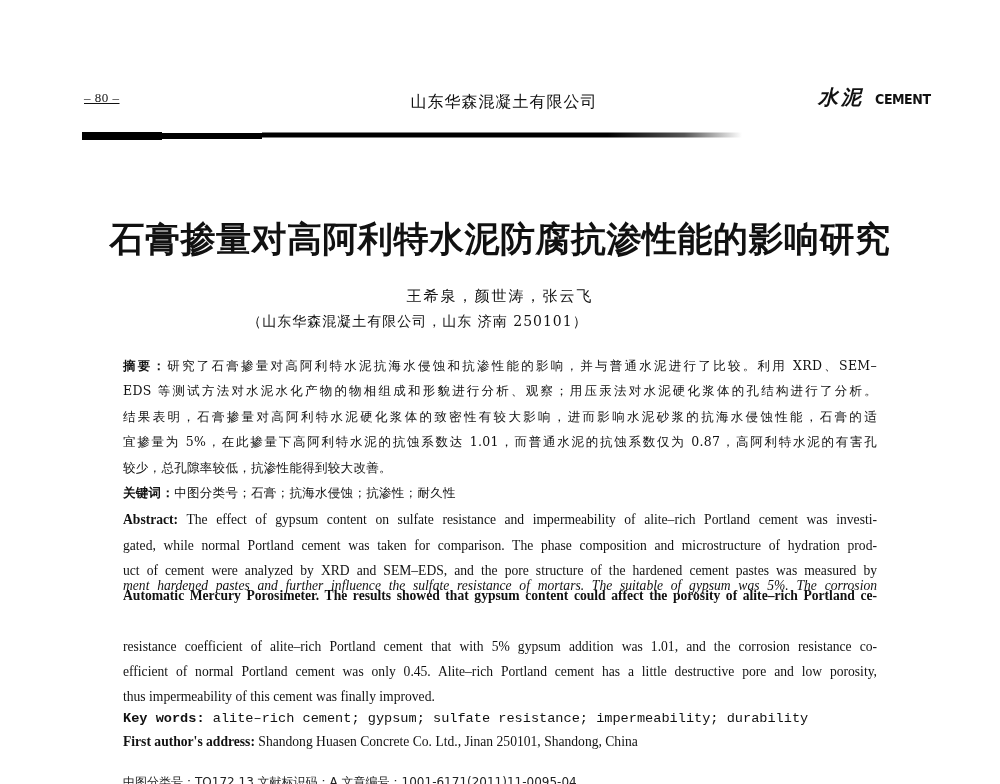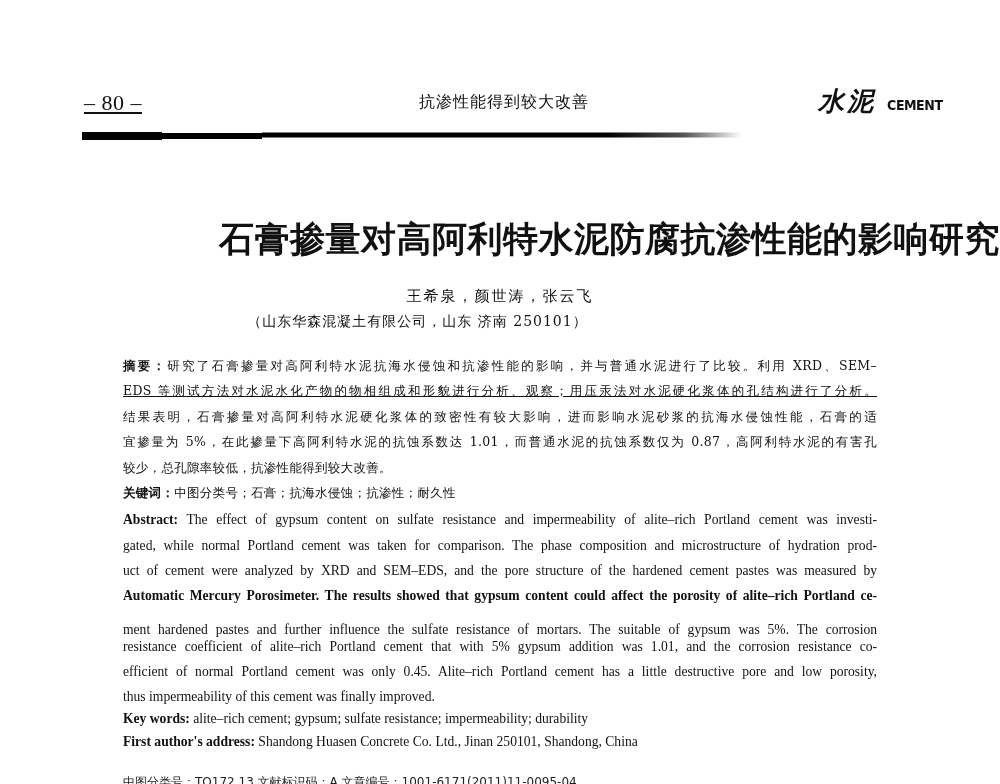--- a/index.html
+++ b/index.html
@@ -1,44 +1,44 @@
 <!DOCTYPE html>
 <html><head>
 <meta charset="utf-8">
 <style>
   html, body { margin:0; padding:0; }
   body {
     width:1000px; height:784px; background:#ffffff; position:relative; overflow:hidden;
     font-family: "DejaVu Serif", "Liberation Serif", serif; color:#111;
   }
   .abs { position:absolute; }
-  .page-num { left:84px; top:90px; font-family:"Liberation Serif", serif; font-size:22px; letter-spacing:0.5px;text-decoration:underline; }
+  .page-num { left:84px; top:90px; font-family:"Liberation Serif", serif; font-size:13px; letter-spacing:0.5px;text-decoration:underline; }
   .running-head { left:0; width:1000px; top:92px; text-align:center; font-size:16px; letter-spacing:1px; padding-left:8px; box-sizing:border-box; }
   .logo { left:818px; top:84px; display:flex; align-items:baseline; gap:8px; }
-  .logo-cn { font-size:26px; font-weight:bold; font-style:italic; font-family:"DejaVu Serif", serif; letter-spacing:3px; }
+  .logo-cn { font-size:20px; font-weight:bold; font-style:italic; font-family:"DejaVu Serif", serif; letter-spacing:3px; }
   .logo-en { font-family:"DejaVu Sans", sans-serif; font-weight:bold; font-size:14px; letter-spacing:-0.5px; transform:scaleX(0.9); }
   .rule { left:82px; top:131px; width:660px; height:9px; }
   .rule svg { display:block; }
 
-  .title { left:0; width:1000px; top:216px; text-align:right; font-family:"DejaVu Sans", sans-serif; font-weight:bold; font-size:35px; letter-spacing:0.5px; }
+  .title { left:0; width:1000px; top:216px; text-align:center; font-family:"DejaVu Sans", sans-serif; font-weight:bold; font-size:35px; letter-spacing:0.5px; }
   .authors { left:0; width:1000px; top:287px; text-align:center; font-size:15px; letter-spacing:2px; }
   .affil { left:0; width:835px; top:313px; text-align:center; font-size:14px; letter-spacing:1px; }
   .cn-line { position:absolute; left:123px; width:754px; font-size:12.5px; line-height:18px; white-space:nowrap; text-align:justify; text-align-last:justify; letter-spacing:0.3px; }
   .cn-line.last { text-align-last:left; }
   .lbl { font-family:"DejaVu Sans", sans-serif; font-weight:bold; font-style:normal; }
   .en-line { position:absolute; left:123px; width:754px; font-family:"Liberation Serif", serif; font-size:13.6px; line-height:18px; white-space:nowrap; text-align:justify; text-align-last:justify; }
   .en-line.last { text-align-last:left; }
   .en-lbl { font-weight:bold; }
   .footer-clip { left:123px; top:774px; font-family:"DejaVu Sans", sans-serif; font-size:12px; color:#222; white-space:nowrap; }
 </style>
 </head>
 <body>
 
 <div class="abs page-num">– 80 –</div>
-<div class="abs running-head">抗渗性能得到较大改善</div>
+<div class="abs running-head">山东华森混凝土有限公司</div>
 <div class="abs logo">
   <span class="logo-cn">水泥</span>
   <span class="logo-en">CEMENT</span>
 </div>
 <div class="abs rule">
   <svg width="660" height="9" viewBox="0 0 660 9">
     <defs>
       <linearGradient id="fade" x1="0" x2="1" y1="0" y2="0">
         <stop offset="0" stop-color="#000"></stop>
         <stop offset="0.72" stop-color="#000"></stop>
@@ -50,30 +50,30 @@
     <rect x="80" y="2" width="100" height="6" fill="#000"></rect>
     <rect x="180" y="1.5" width="480" height="5" fill="url(#fade)"></rect>
   </svg>
 </div>
 
 <div class="abs title">石膏掺量对高阿利特水泥防腐抗渗性能的影响研究</div>
 <div class="abs authors">王希泉，颜世涛，张云飞</div>
 <div class="abs affil">（山东华森混凝土有限公司，山东  济南    250101）</div>
 
 <div class="cn-line" style="top:357px;"><span class="lbl">摘要：</span><span>研究了石膏掺量对高阿利特水泥抗海水侵蚀和抗渗性能的影响，并与普通水泥进行了比较。利用 XRD、SEM–</span></div>
-<div class="cn-line" style="top:382px;text-decoration:underline;">EDS 等测试方法对水泥水化产物的物相组成和形貌进行分析、观察；用压汞法对水泥硬化浆体的孔结构进行了分析。</div>
+<div class="cn-line" style="top:382px;">EDS 等测试方法对水泥水化产物的物相组成和形貌进行分析、观察；用压汞法对水泥硬化浆体的孔结构进行了分析。</div>
 <div class="cn-line" style="top:408px;">结果表明，石膏掺量对高阿利特水泥硬化浆体的致密性有较大影响，进而影响水泥砂浆的抗海水侵蚀性能，石膏的适</div>
 <div class="cn-line" style="top:433px;">宜掺量为 5%，在此掺量下高阿利特水泥的抗蚀系数达 1.01，而普通水泥的抗蚀系数仅为 0.87，高阿利特水泥的有害孔</div>
 <div class="cn-line last" style="top:459px;">较少，总孔隙率较低，抗渗性能得到较大改善。</div>
 <div class="cn-line last" style="top:484px;"><span class="lbl">关键词：</span><span>中图分类号；石膏；抗海水侵蚀；抗渗性；耐久性</span></div>
 
 <div class="en-line" style="top:511px;"><span class="en-lbl">Abstract:</span><span> The effect of gypsum content on sulfate resistance and impermeability of alite–rich Portland cement was investi-</span></div>
 <div class="en-line" style="top:537px;">gated, while normal Portland cement was taken for comparison. The phase composition and microstructure of hydration prod-</div>
 <div class="en-line" style="top:562px;">uct of cement were analyzed by XRD and SEM–EDS, and the pore structure of the hardened cement pastes was measured by</div>
 <div class="en-line" style="top:587px;font-weight:bold;">Automatic Mercury Porosimeter. The results showed that gypsum content could affect the porosity of alite–rich Portland ce-</div>
-<div class="en-line" style="top:621px;">ment hardened pastes and further influence the sulfate resistance of mortars. The suitable of gypsum was 5%. The corrosion</div>
+<div class="en-line" style="top:577px;font-style:italic;">ment hardened pastes and further influence the sulfate resistance of mortars. The suitable of gypsum was 5%. The corrosion</div>
 <div class="en-line" style="top:638px;">resistance coefficient of alite–rich Portland cement that with 5% gypsum addition was 1.01, and the corrosion resistance co-</div>
 <div class="en-line" style="top:663px;">efficient of normal Portland cement was only 0.45. Alite–rich Portland cement has a little destructive pore and low porosity,</div>
 <div class="en-line last" style="top:688px;">thus impermeability of this cement was finally improved.</div>
-<div class="en-line last" style="top:710px;"><span class="en-lbl">Key words:</span><span> alite–rich cement; gypsum; sulfate resistance; impermeability; durability</span></div>
+<div class="en-line last" style="top:710px;font-family:Liberation Mono, monospace;"><span class="en-lbl">Key words:</span><span> alite–rich cement; gypsum; sulfate resistance; impermeability; durability</span></div>
 <div class="en-line last" style="top:733px;"><span class="en-lbl">First author's address:</span><span> Shandong Huasen Concrete Co. Ltd., Jinan 250101, Shandong, China</span></div>
 
 <div class="abs footer-clip">中图分类号：TQ172.13    文献标识码：A    文章编号：1001-6171(2011)11-0095-04</div>
 
 </body></html>

